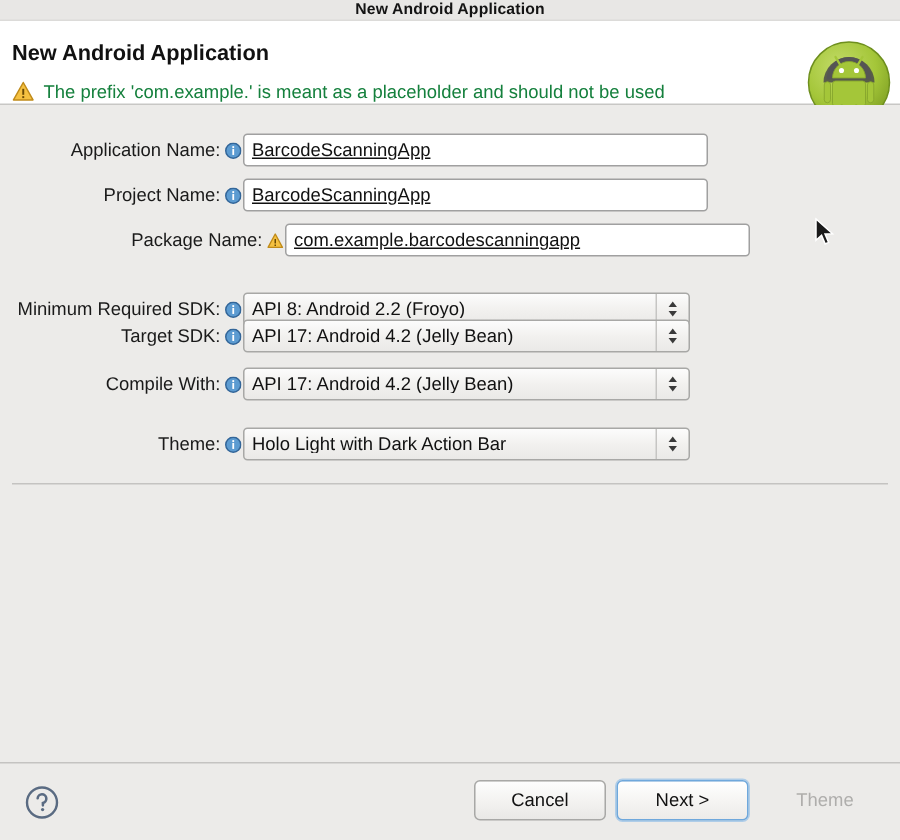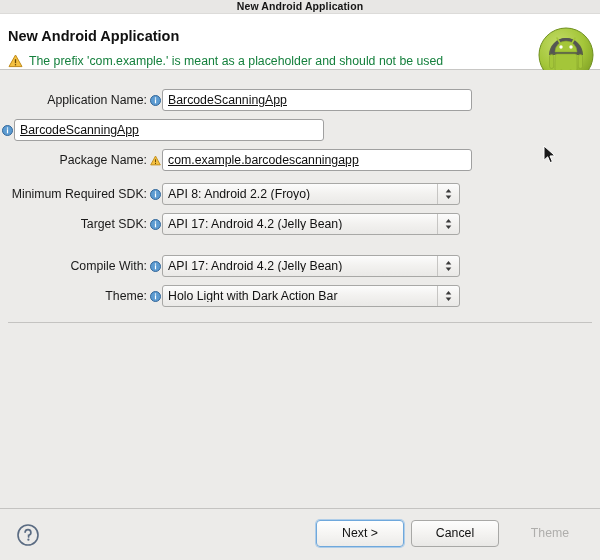--- a/index.html
+++ b/index.html
@@ -294,43 +294,44 @@
       <svg class="info-ico" width="11" height="11" viewBox="0 0 11 11">
         <circle cx="5.5" cy="5.5" r="5" fill="#5C9BD1" stroke="#336699" stroke-width="1"></circle>
         <rect x="4.9" y="4.3" width="1.2" height="4" fill="#FFFFFF"></rect>
         <rect x="4.9" y="2.4" width="1.2" height="1.3" fill="#FFFFFF"></rect>
       </svg>
     </span>
     <input class="text-input" type="text" value="BarcodeScanningApp" style="">
   </div>
 
   <div class="field-row" style="top:49px;">
+    <span class="field-label">Project Name:</span>
     <span class="field-icon">
       <svg class="info-ico" width="11" height="11" viewBox="0 0 11 11">
         <circle cx="5.5" cy="5.5" r="5" fill="#5C9BD1" stroke="#336699" stroke-width="1"></circle>
         <rect x="4.9" y="4.3" width="1.2" height="4" fill="#FFFFFF"></rect>
         <rect x="4.9" y="2.4" width="1.2" height="1.3" fill="#FFFFFF"></rect>
       </svg>
     </span>
     <input class="text-input" type="text" value="BarcodeScanningApp" style="">
   </div>
 
-  <div class="field-row" style="top:79px;">
+  <div class="field-row" style="top:79px;margin-left:28px;">
     <span class="field-label">Package Name:</span>
     <span class="field-icon">
       <svg class="warn-ico-sm" width="11" height="11" viewBox="0 0 11 11">
         <path d="M5.5 1 L10.3 9.9 L0.7 9.9 Z" fill="#F5C141" stroke="#C08B1A" stroke-width="0.9" stroke-linejoin="round"></path>
         <rect x="5.0" y="4.3" width="1.0" height="3.0" fill="#6B4A05"></rect>
         <rect x="5.0" y="8.0" width="1.0" height="1.0" fill="#6B4A05"></rect>
       </svg>
     </span>
     <input class="text-input" type="text" value="com.example.barcodescanningapp" style="">
   </div>
 
-  <div class="field-row" style="top:113px;">
+  <div class="field-row" style="top:125px;">
     <span class="field-label">Minimum Required SDK:</span>
     <span class="field-icon">
       <svg class="info-ico" width="11" height="11" viewBox="0 0 11 11">
         <circle cx="5.5" cy="5.5" r="5" fill="#5C9BD1" stroke="#336699" stroke-width="1"></circle>
         <rect x="4.9" y="4.3" width="1.2" height="4" fill="#FFFFFF"></rect>
         <rect x="4.9" y="2.4" width="1.2" height="1.3" fill="#FFFFFF"></rect>
       </svg>
     </span>
     <div class="combo">
       <span class="combo-text">API 8: Android 2.2 (Froyo)</span>
@@ -356,21 +357,21 @@
       <span class="combo-text">API 17: Android 4.2 (Jelly Bean)</span>
       <span class="combo-arrow-box">
         <svg width="9" height="14" viewBox="0 0 9 14">
           <path d="M4.5 2 L7.3 5.6 L1.7 5.6 Z" fill="#3A3A3A"></path>
           <path d="M4.5 12 L7.3 8.4 L1.7 8.4 Z" fill="#3A3A3A"></path>
         </svg>
       </span>
     </div>
   </div>
 
-  <div class="field-row" style="top:185px;justify-content:flex-end;">
+  <div class="field-row" style="top:175px;justify-content:flex-end;">
     <span class="field-label">Compile With:</span>
     <span class="field-icon">
       <svg class="info-ico" width="11" height="11" viewBox="0 0 11 11">
         <circle cx="5.5" cy="5.5" r="5" fill="#5C9BD1" stroke="#336699" stroke-width="1"></circle>
         <rect x="4.9" y="4.3" width="1.2" height="4" fill="#FFFFFF"></rect>
         <rect x="4.9" y="2.4" width="1.2" height="1.3" fill="#FFFFFF"></rect>
       </svg>
     </span>
     <div class="combo">
       <span class="combo-text">API 17: Android 4.2 (Jelly Bean)</span>
@@ -409,22 +410,22 @@
 <div class="buttonbar">
   <span class="help-btn">
     <svg width="24" height="24" viewBox="0 0 24 24">
       <circle cx="12" cy="12" r="10" fill="none" stroke="#5A6B82" stroke-width="1.6"></circle>
       <path d="M9.1 9.2 a2.9 2.9 0 1 1 3.5 3.1 v1.6" fill="none" stroke="#5A6B82" stroke-width="1.7" stroke-linecap="round"></path>
       <circle cx="12.4" cy="16.7" r="1.1" fill="#5A6B82"></circle>
     </svg>
   </span>
 
   <div class="btn-group">
+    <button class="btn">Cancel</button>
     <button class="btn focused">Next &gt;</button>
-    <button class="btn">Cancel</button>
     <button class="btn disabled" disabled="">Theme</button>
   </div>
 </div>
 
 <span class="cursor-arrow">
   <svg width="14" height="20" viewBox="0 0 14 20">
     <path d="M1 1 L1 15.2 L4.7 11.8 L7.1 17.6 L9.4 16.6 L7.0 11.0 L12 10.8 Z" fill="#1a1a1a" stroke="#FFFFFF" stroke-width="1"></path>
   </svg>
 </span>
 

